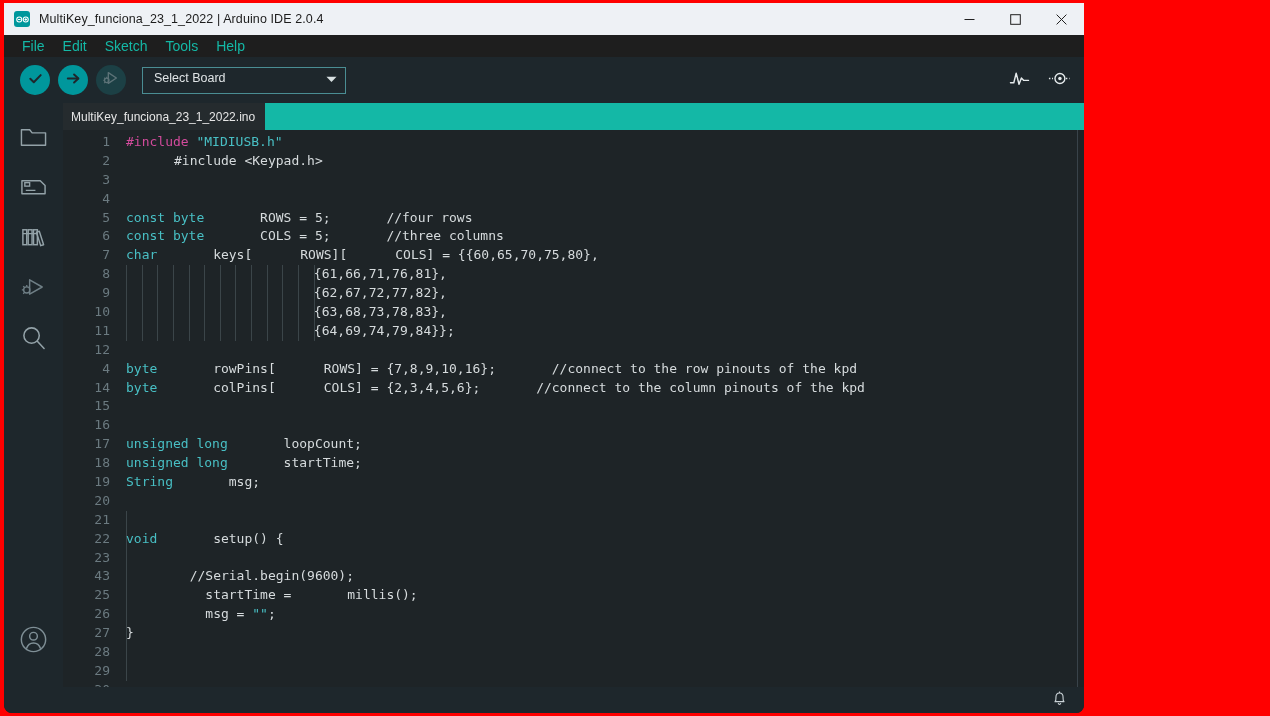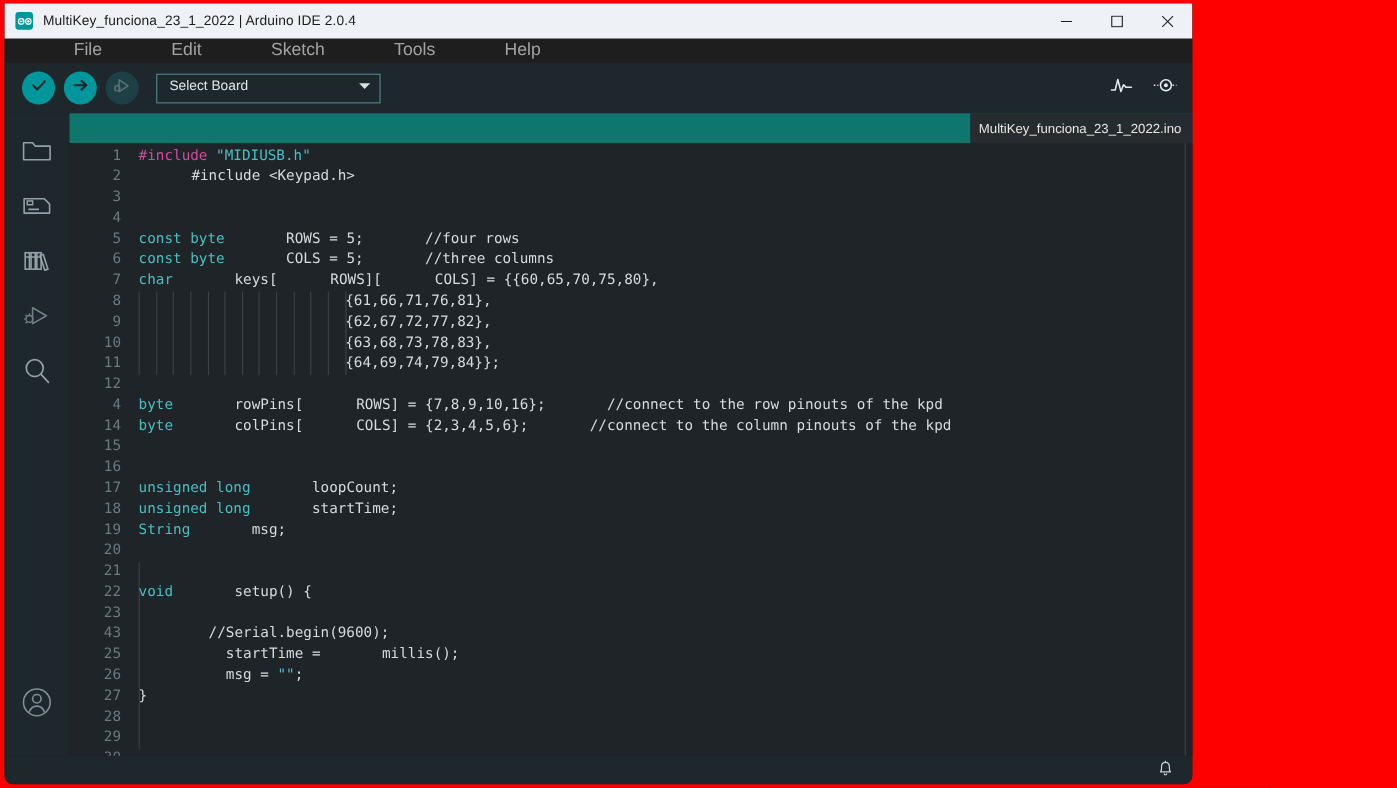--- a/index.html
+++ b/index.html
@@ -42,22 +42,22 @@
   }
 
   
   #menubar {
     height: 22px; flex: 0 0 22px;
     background: #1e1e1e;
     display: flex; align-items: center;
     padding-left: 10px; gap: 2px;
   }
   .menu-item {
-    font-size: 16px; color: #a3a3a3;
-    padding: 2px 8px; border-radius: 2px; margin-left: 45px;
+    font-size: 14px; color: #14b8a6;
+    padding: 2px 8px; border-radius: 2px;
   }
 
   
   #toolbar {
     height: 46px; flex: 0 0 46px;
     background: #1e272c;
     display: flex; align-items: center;
     padding: 0 14px 0 16px;
     position: relative;
   }
@@ -94,21 +94,21 @@
   }
   .act-icon {
     width: 50px; height: 50px;
     display: flex; align-items: center; justify-content: center;
   }
   #account-icon { position: absolute; bottom: 21px; left: 4px; width: 50px; height: 50px;
     display: flex; align-items: center; justify-content: center; }
 
   
   #editor-col { flex: 1; display: flex; flex-direction: column; min-width: 0; background: #1e1e1e; }
-  #tabbar { height: 27px; flex: 0 0 27px; background: #0f766e; display: flex; justify-content: flex-end; }
+  #tabbar { height: 27px; flex: 0 0 27px; background: #14b8a6; display: flex; }
   .tab {
     background: #252b2e; height: 27px;
     display: flex; align-items: center;
     padding: 0 10px 0 8px;
     font-size: 12px; color: #e6e6e6;
   }
   #editor-wrap {
     flex: 1; position: relative; overflow: hidden;
     background: #1e2427;
     display: flex;

